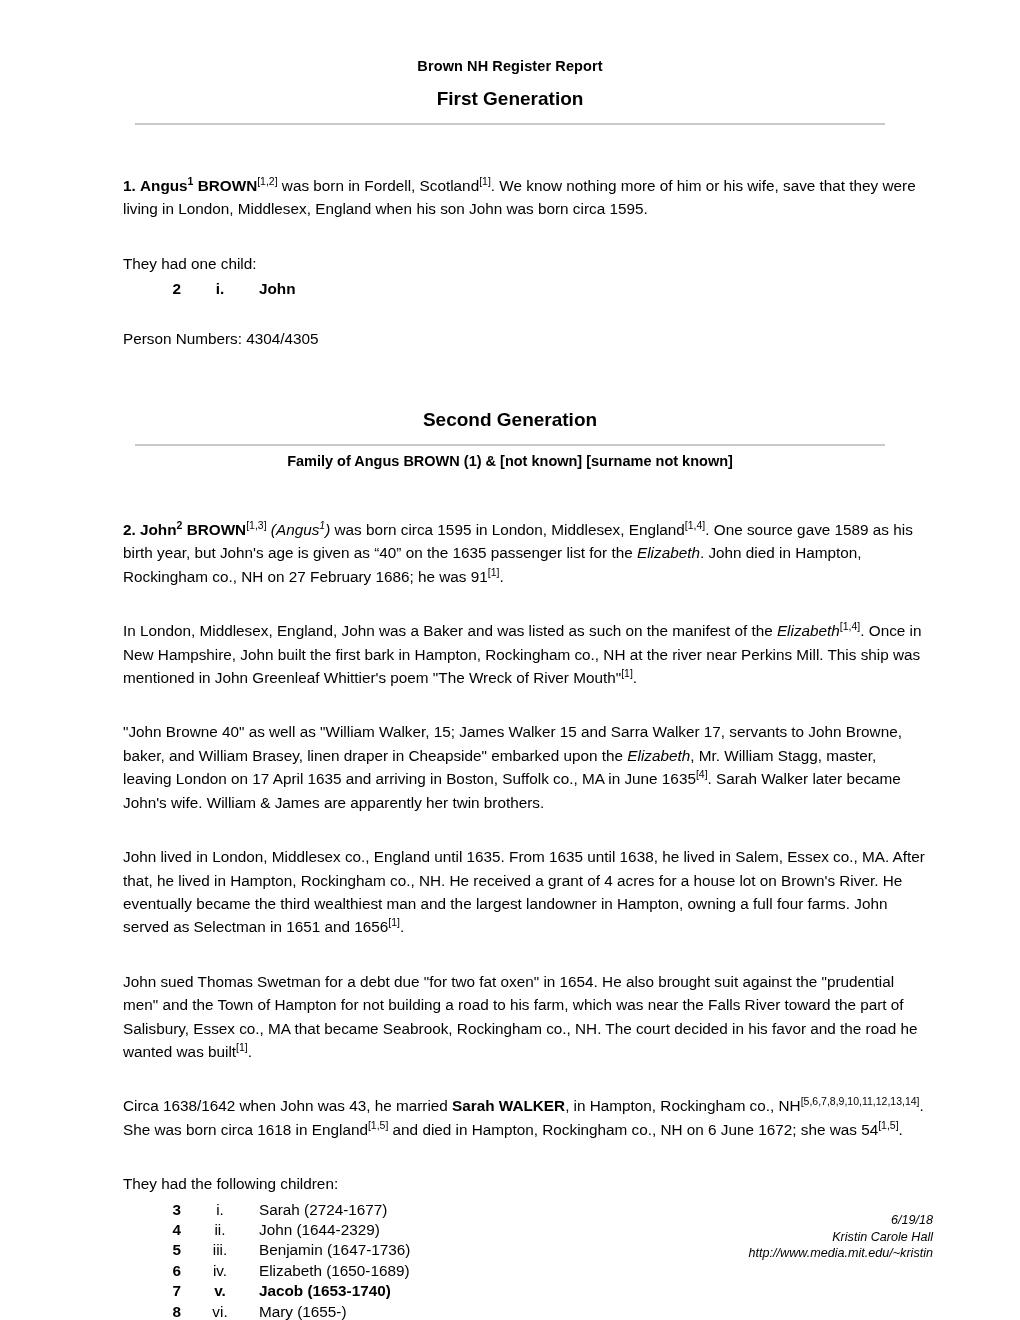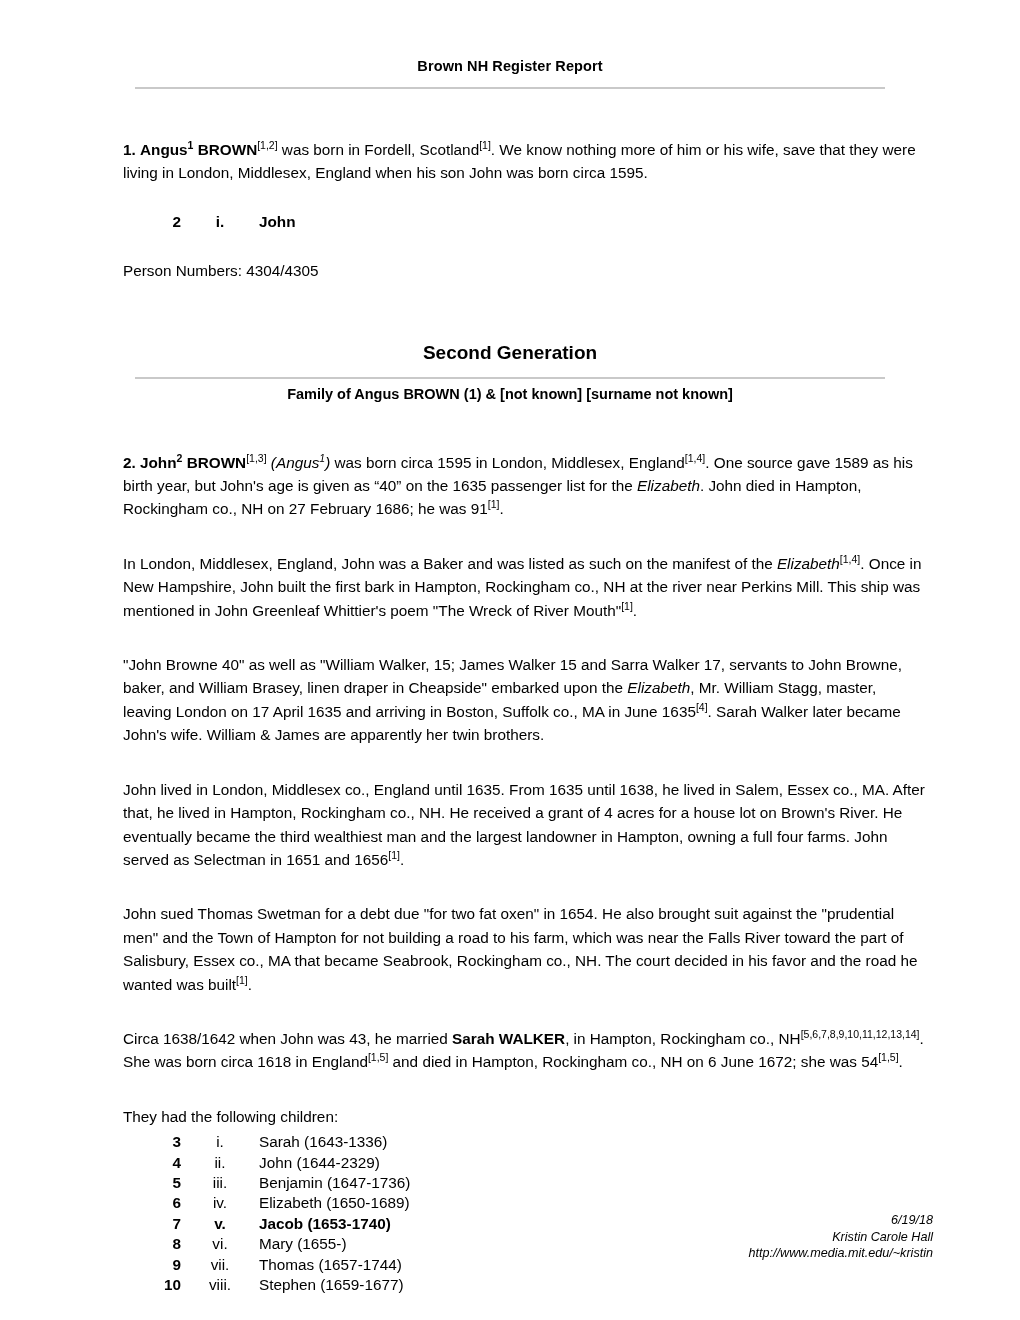--- a/index.html
+++ b/index.html
@@ -119,34 +119,36 @@
   }
   .doc-footer div { white-space: nowrap; }
 </style>
 </head>
 <body>
 
 <div class="page">
 
   <div class="report-title">Brown NH Register Report</div>
 
+  <div class="gen-heading">First Generation</div>
 
   <div class="rule"></div>
 
   <div class="content">
 
     <div class="gap-lg"></div>
     <div class="gap-md"></div>
 
     <p class="para">
       <span class="bd">1.</span><span class="bd">&nbsp;</span><span class="bd">Angus</span><sup class="bd">1</sup><span class="bd">&nbsp;</span><span class="bd">BROWN</span><sup>[1,2]</sup><span> was born in Fordell, Scotland</span><sup>[1]</sup><span>.  We know nothing more of him or his wife, save that they were living in London, Middlesex, England when his son John was born circa 1595.</span>
     </p>
 
     <div class="gap-lg"></div>
 
+    <p class="para">They had one child:</p>
 
     <table class="children">
       <tbody>
         <tr class="bold-row">
           <td class="cnum">2</td>
           <td class="crom">i.</td>
           <td class="cname">John</td>
         </tr>
       </tbody>
     </table>
@@ -205,21 +207,21 @@
 
     <div class="gap-lg"></div>
 
     <p class="para">They had the following children:</p>
 
     <table class="children">
       <tbody>
         <tr>
           <td class="cnum">3</td>
           <td class="crom">i.</td>
-          <td class="cname">Sarah (1643-1336)</td>
+          <td class="cname">Sarah (2724-1677)</td>
         </tr>
         <tr>
           <td class="cnum">4</td>
           <td class="crom">ii.</td>
           <td class="cname">John (1644-2329)</td>
         </tr>
         <tr>
           <td class="cnum">5</td>
           <td class="crom">iii.</td>
           <td class="cname">Benjamin (1647-1736)</td>

